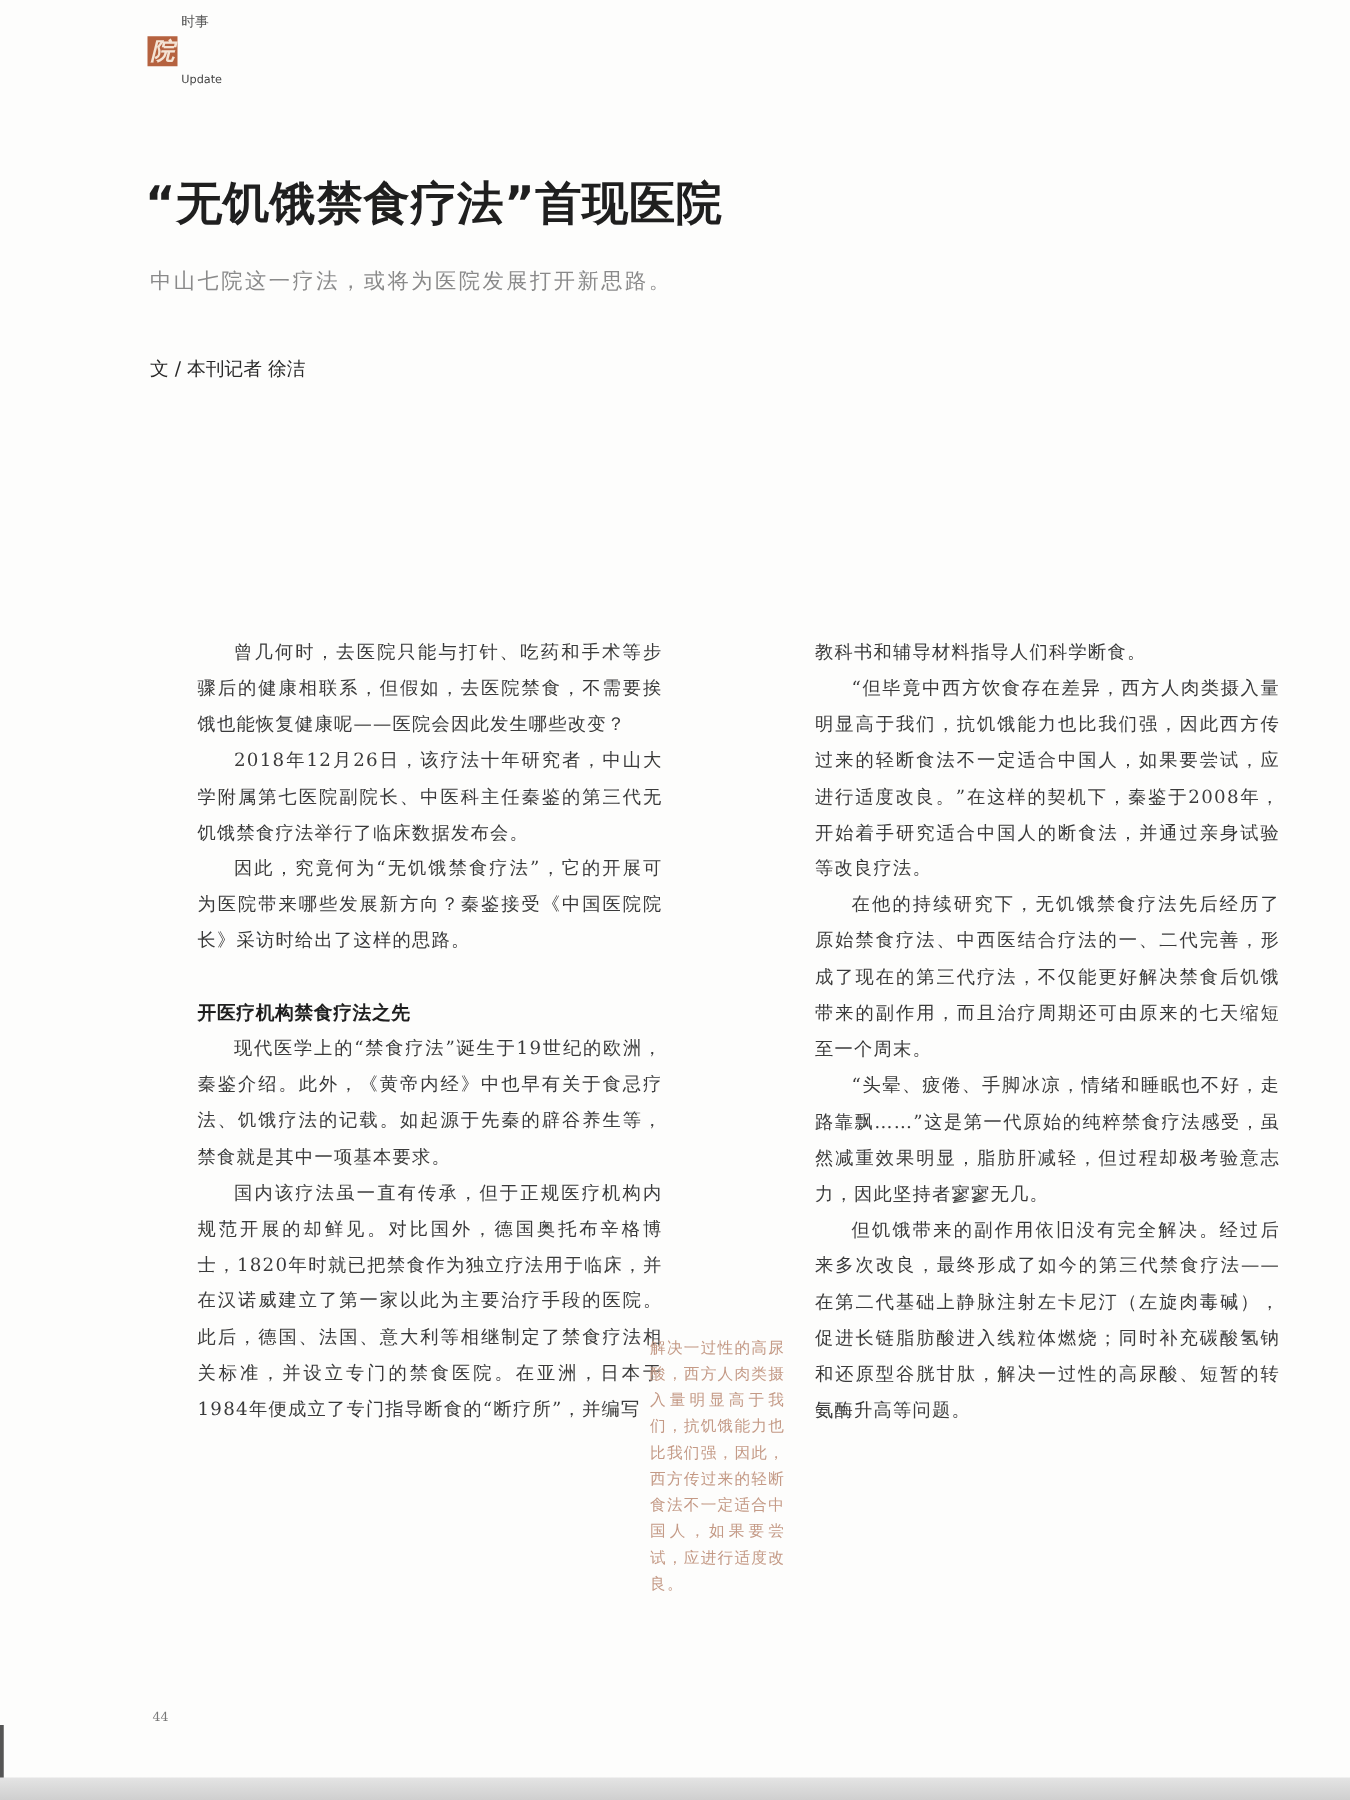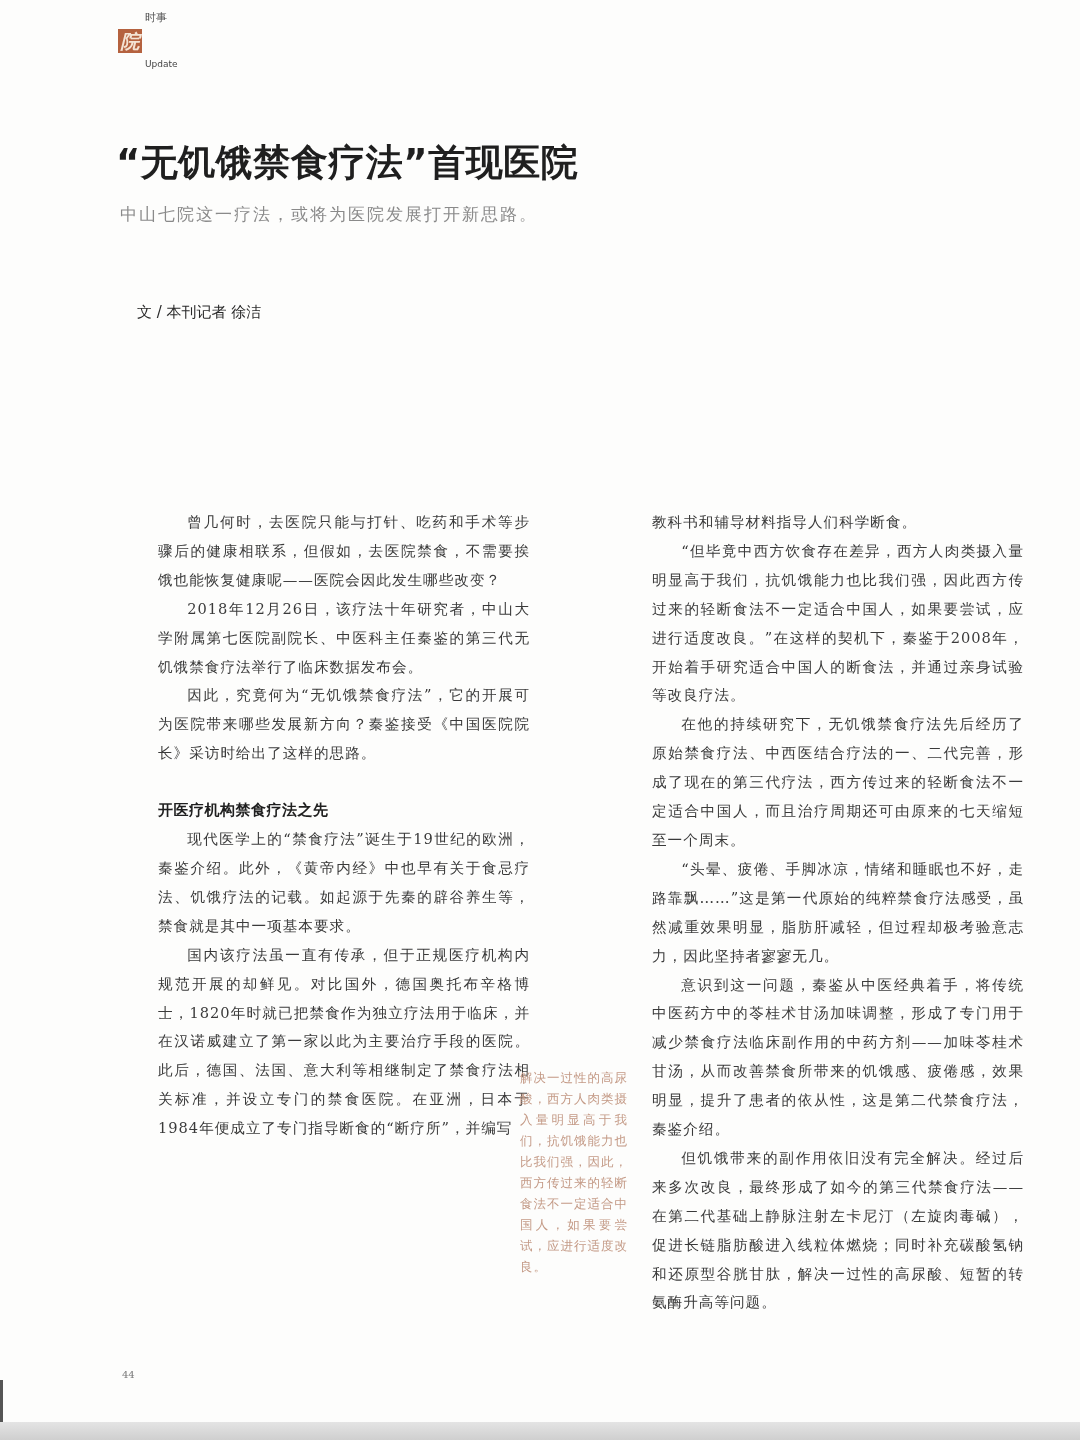--- a/index.html
+++ b/index.html
@@ -24,26 +24,26 @@
   .section-text { display: flex; flex-direction: column; line-height: 1; gap: 35px; }
   .section-cn { font-family: "DejaVu Sans", sans-serif; font-size: 11px; color: #555; }
   .section-en { font-family: "DejaVu Sans", sans-serif; font-size: 9px; color: #444; margin-top: 2px; }
 
   .title {
     position: absolute; left: 116px; top: 138px; margin: 0;
     font-family: "DejaVu Sans", sans-serif; font-weight: bold;
     font-size: 37px; color: #1f1f1f; letter-spacing: 0.5px; white-space: nowrap; text-align: center;
   }
   .subtitle {
-    position: absolute; left: 120px; top: 203px; margin: 0;
+    position: absolute; left: 120px; top: 213px; margin: 0;
     font-family: "DejaVu Sans", sans-serif; font-size: 17px; color: #8a8a8a;
     letter-spacing: 2px; white-space: nowrap;
   }
   .byline {
-    position: absolute; left: 120px; top: 286px; margin: 17px;
+    position: absolute; left: 120px; top: 286px; margin: 0;
     font-family: "DejaVu Sans", sans-serif; font-size: 15px; color: #2a2a2a; white-space: nowrap;
   }
 
   .column { position: absolute; width: 372px; font-size: 14.6px; line-height: 28.9px; letter-spacing: 1px; text-align: justify; }
   .col-left { left: 122px; top: 508px; margin-left: 36px; }
   .col-right { left: 652px; top: 508px; }
   .column p { margin: 0; text-indent: 2em; }
   .column p.no-indent { text-indent: 0; }
   .column h2 {
     margin: 28px 0 0 0; font-family: "DejaVu Sans", sans-serif; font-weight: bold;
@@ -82,22 +82,21 @@
   <h2>开医疗机构禁食疗法之先</h2>
   <p>现代医学上的“禁食疗法”诞生于19世纪的欧洲，秦鉴介绍。此外，《黄帝内经》中也早有关于食忌疗法、饥饿疗法的记载。如起源于先秦的辟谷养生等，禁食就是其中一项基本要求。</p>
   <p>国内该疗法虽一直有传承，但于正规医疗机构内规范开展的却鲜见。对比国外，德国奥托布辛格博士，1820年时就已把禁食作为独立疗法用于临床，并在汉诺威建立了第一家以此为主要治疗手段的医院。此后，德国、法国、意大利等相继制定了禁食疗法相关标准，并设立专门的禁食医院。在亚洲，日本于1984年便成立了专门指导断食的“断疗所”，并编写</p>
 </div>
 
 <p class="pull-quote">解决一过性的高尿酸，西方人肉类摄入量明显高于我们，抗饥饿能力也比我们强，因此，西方传过来的轻断食法不一定适合中国人，如果要尝试，应进行适度改良。</p>
 
 <div class="column col-right">
   <p class="no-indent">教科书和辅导材料指导人们科学断食。</p>
   <p>“但毕竟中西方饮食存在差异，西方人肉类摄入量明显高于我们，抗饥饿能力也比我们强，因此西方传过来的轻断食法不一定适合中国人，如果要尝试，应进行适度改良。”在这样的契机下，秦鉴于2008年，开始着手研究适合中国人的断食法，并通过亲身试验等改良疗法。</p>
-  <p>在他的持续研究下，无饥饿禁食疗法先后经历了原始禁食疗法、中西医结合疗法的一、二代完善，形成了现在的第三代疗法，西方传过来的轻断食法不一定适合中国人，而且治疗周期还可由原来的七天缩短至一个周末。</p>
+  <p>在他的持续研究下，无饥饿禁食疗法先后经历了原始禁食疗法、中西医结合疗法的一、二代完善，形成了现在的第三代疗法，不仅能更好解决禁食后饥饿带来的副作用，而且治疗周期还可由原来的七天缩短至一个周末。</p>
   <p>“头晕、疲倦、手脚冰凉，情绪和睡眠也不好，走路靠飘……”这是第一代原始的纯粹禁食疗法感受，虽然减重效果明显，脂肪肝减轻，但过程却极考验意志力，因此坚持者寥寥无几。</p>
-  <p>意识到这一问题，秦鉴从中医经典着手，将传统中医药方中的苓桂术甘汤加味调整，形成了专门用于减少禁食疗法临床副作用的中药方剂——加味苓桂术甘汤，从而改善禁食所带来的饥饿感、疲倦感，效果明显，提升了患者的依从性，这是第二代禁食疗法，秦鉴介绍。</p>
   <p>但饥饿带来的副作用依旧没有完全解决。经过后来多次改良，最终形成了如今的第三代禁食疗法——在第二代基础上静脉注射左卡尼汀（左旋肉毒碱），促进长链脂肪酸进入线粒体燃烧；同时补充碳酸氢钠和还原型谷胱甘肽，解决一过性的高尿酸、短暂的转氨酶升高等问题。</p>
 </div>
 
 <div class="page-number">44</div>
 
 <div class="scan-left"></div>
 <div class="scan-bottom"></div>
 
 </body></html>

